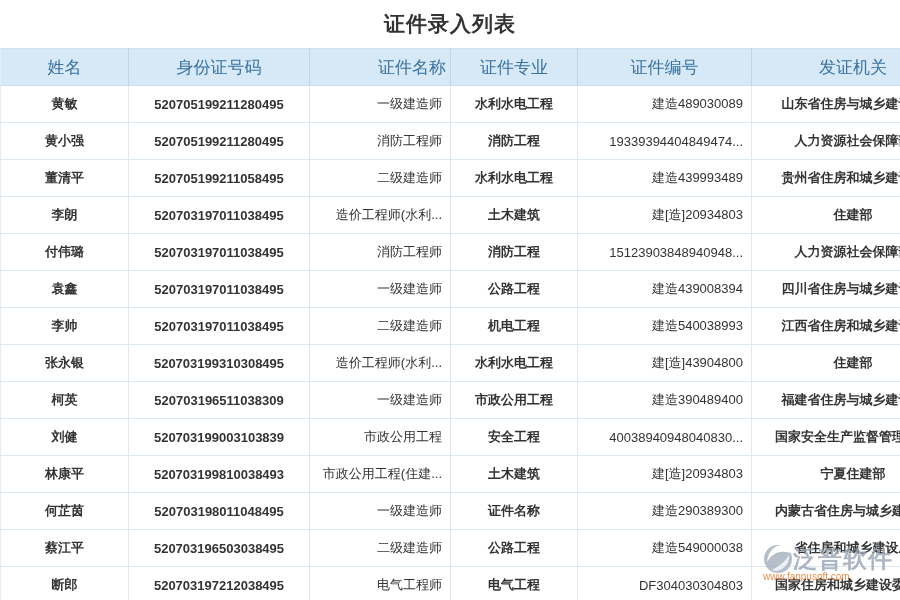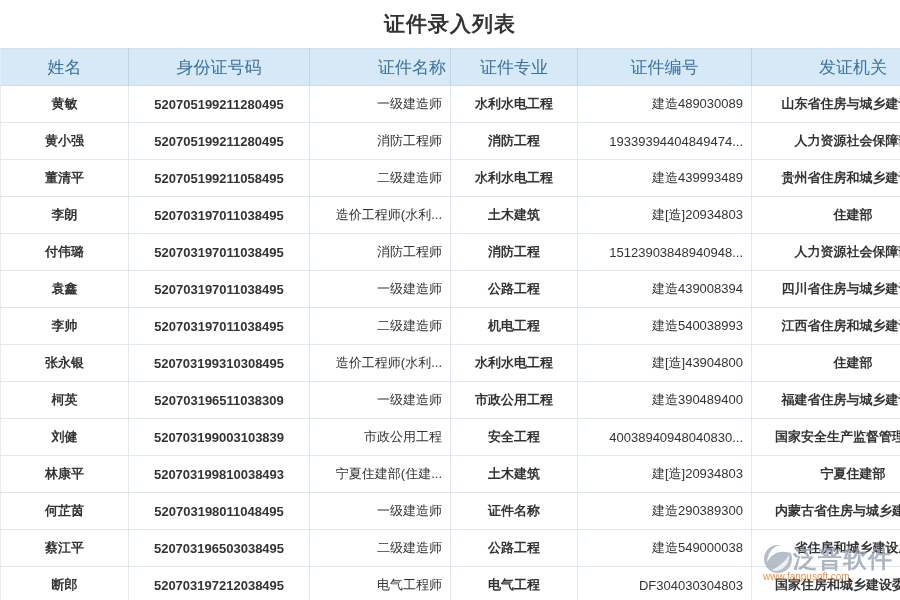--- a/index.html
+++ b/index.html
@@ -180,21 +180,21 @@
           <td class="align-center">刘健</td>
           <td class="align-center">520703199003103839</td>
           <td class="align-left link">市政公用工程</td>
           <td class="align-center">安全工程</td>
           <td class="align-left">40038940948040830...</td>
           <td class="align-center">国家安全生产监督管理总局</td>
         </tr>
         <tr>
           <td class="align-center">林康平</td>
           <td class="align-center">520703199810038493</td>
-          <td class="align-left link">宁夏住建部(住建...</td>
+          <td class="align-left link">市政公用工程(住建...</td>
           <td class="align-center">土木建筑</td>
           <td class="align-left">建[造]20934803</td>
           <td class="align-center">宁夏住建部</td>
         </tr>
         <tr>
           <td class="align-center">何芷茵</td>
           <td class="align-center">520703198011048495</td>
           <td class="align-left link">一级建造师</td>
           <td class="align-center">证件名称</td>
           <td class="align-left">建造290389300</td>

